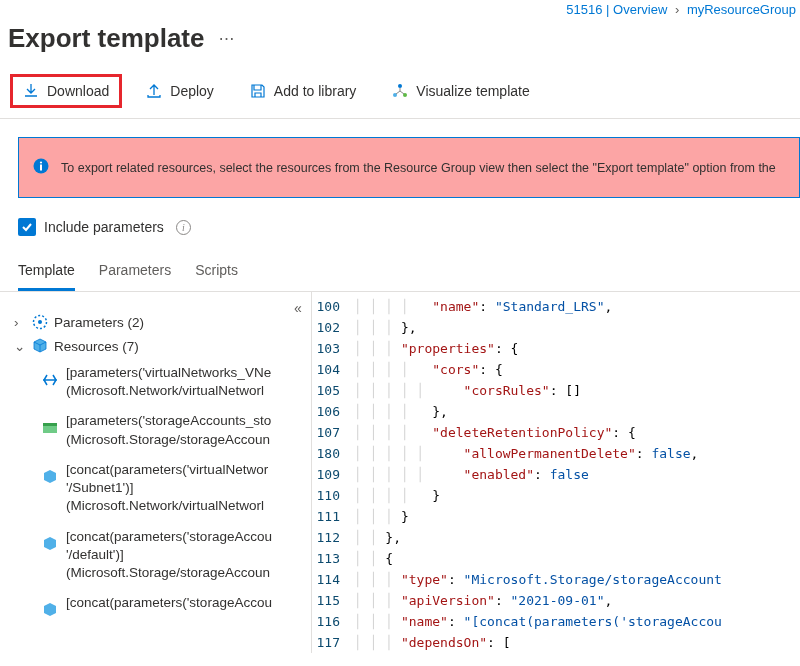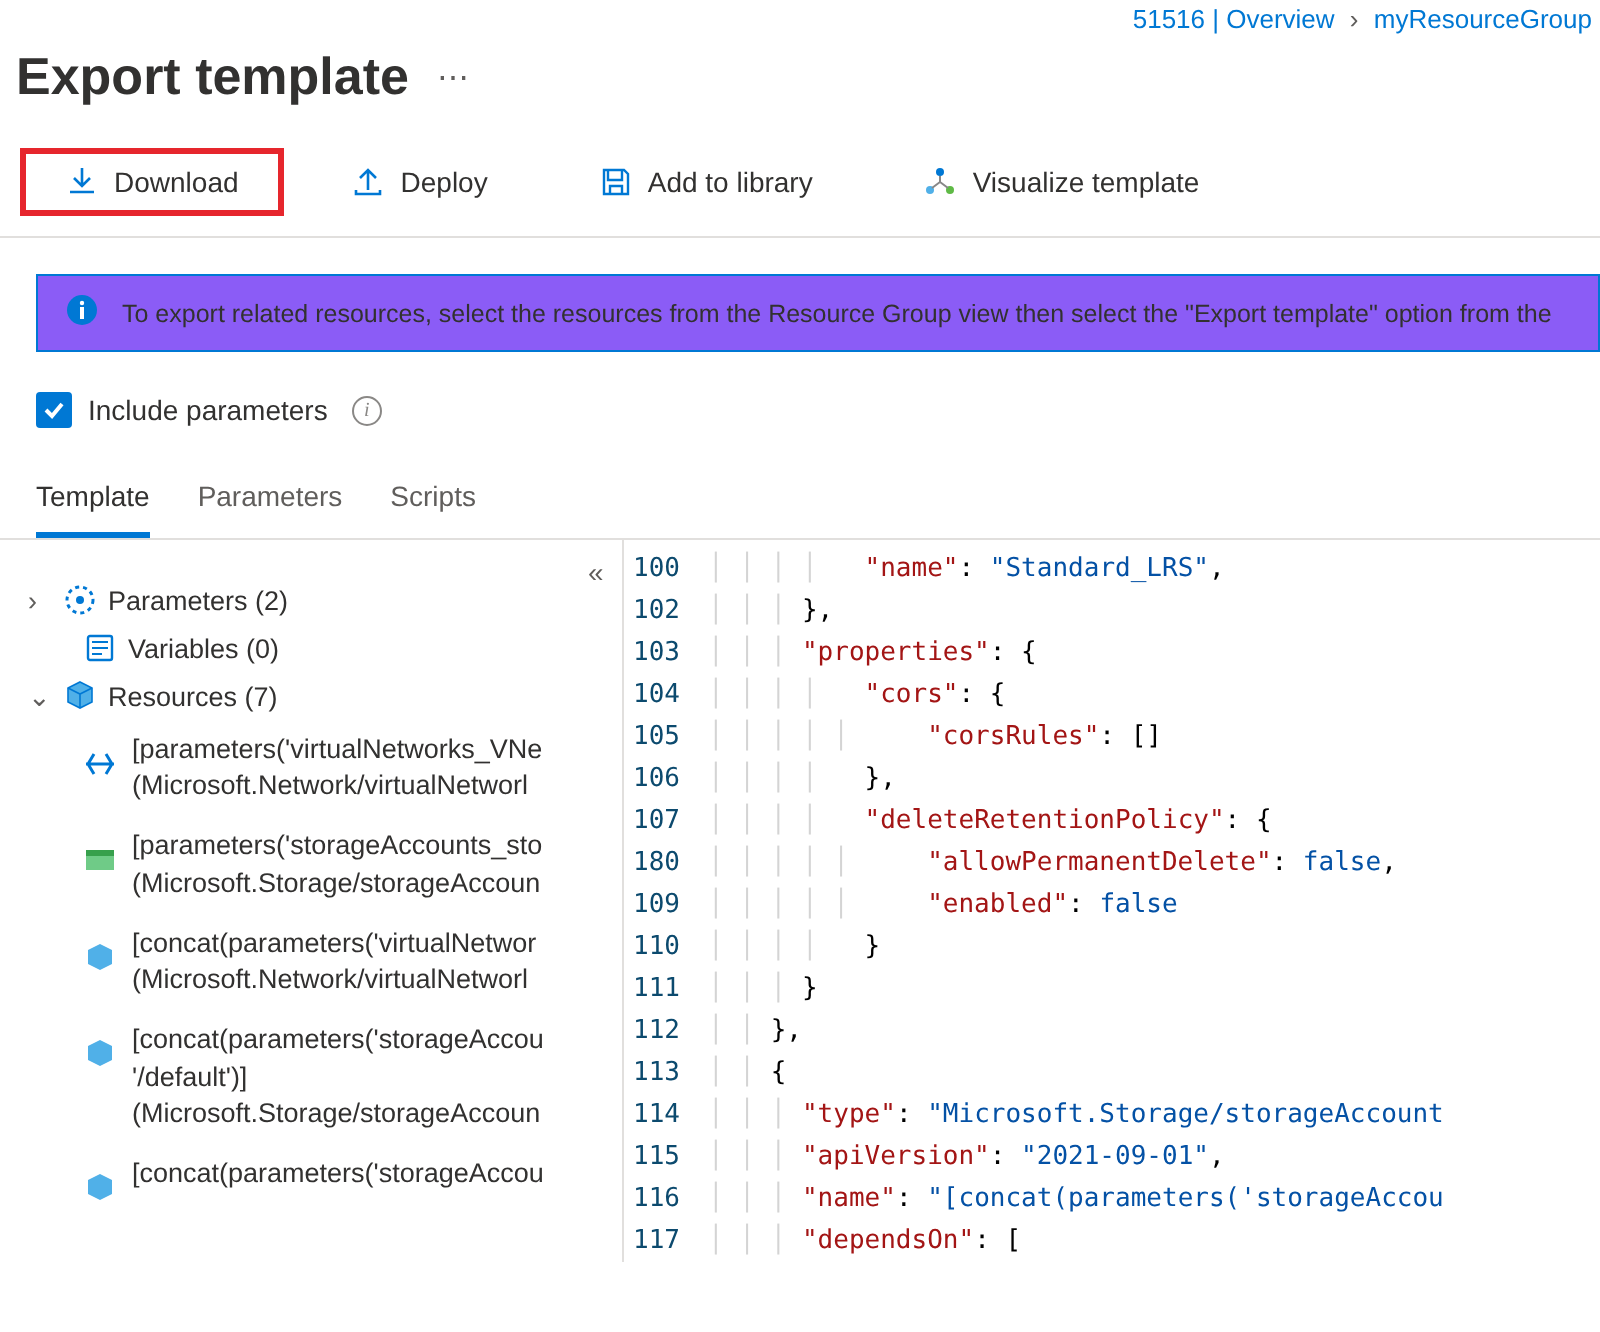--- a/index.html
+++ b/index.html
@@ -4,24 +4,24 @@
 <style>
 * { box-sizing: border-box; margin: 0; padding: 0; }
 body { font-family: "Segoe UI", Arial, sans-serif; font-size: 14px; color: #323130; background: #fff; width: 800px; }
 .breadcrumb { padding: 2px 4px; font-size: 13px; text-align: right; }
 .breadcrumb .bc-link { color: #0078d4; }
 .breadcrumb .bc-sep { color: #605e5c; margin: 0 4px; }
 .page-title-row { display: flex; align-items: center; gap: 14px; padding: 4px 8px 16px 8px; }
 .page-title { font-size: 26px; font-weight: 600; }
 .dots { color: #605e5c; font-size: 16px; }
 .toolbar { display: flex; align-items: center; gap: 12px; padding: 4px 10px 10px 10px; border-bottom: 1px solid #e1dfdd; }
-.tb-btn { display: inline-flex; align-items: center; gap: 8px; padding: 6px 20px; color: #323130; cursor: pointer; border: 2px solid transparent; }
+.tb-btn { display: inline-flex; align-items: center; gap: 8px; padding: 6px 10px; color: #323130; cursor: pointer; border: 2px solid transparent; }
 .tb-btn .tb-icon { width: 16px; height: 16px; display: inline-flex; align-items: center; justify-content: center; }
 .tb-btn.highlight { border: 3px solid #e6262d; }
-.info-bar { margin: 18px 0 10px 18px; border: 1px solid #0078d4; background: #8b5cf6; display: flex; align-items: center; padding: 9px 14px; gap: 12px; font-size: 12.5px; color: #323130; overflow: hidden; white-space: nowrap; }
+.info-bar { margin: 18px 0 10px 18px; border: 1px solid #0078d4; background: #fca5a5; display: flex; align-items: center; padding: 20px 14px; gap: 12px; font-size: 12.5px; color: #323130; overflow: hidden; white-space: nowrap; }
 .info-bar .info-icon { flex: 0 0 auto; }
 .check-row { display: flex; align-items: center; gap: 8px; padding: 10px 18px; }
 .check-box { width: 18px; height: 18px; background: #0078d4; border-radius: 2px; display: flex; align-items: center; justify-content: center; }
 .info-i { width: 15px; height: 15px; border: 1px solid #8a8886; border-radius: 50%; display: flex; align-items: center; justify-content: center; font-size: 10px; color: #8a8886; margin-left: 4px; font-style: italic; font-family: serif; }
 .tabs { display: flex; gap: 24px; padding: 10px 18px 0 18px; border-bottom: 1px solid #e1dfdd; }
 .tab { padding: 6px 0 10px 0; color: #605e5c; cursor: pointer; border-bottom: 3px solid transparent; }
 .tab.active { color: #323130; border-bottom-color: #0078d4; font-weight: 400; }
 .content { display: flex; position: relative; }
 .collapse-handle { position: absolute; top: 8px; left: 294px; font-size: 14px; color: #605e5c; }
 .tree { width: 312px; padding: 18px 0 0 10px; font-size: 13.5px; border-right: 1px solid #e1dfdd; overflow: hidden; }
@@ -126,28 +126,20 @@
 
   <div class="tree">
     <div class="tree-row">
       <span class="chevron">›</span>
       <svg width="16" height="16">
           <circle cx="8" cy="8" r="6.5" fill="none" stroke="#0078d4" stroke-width="1.5" stroke-dasharray="2 2"></circle>
           <circle cx="8" cy="8" r="2" fill="#0078d4"></circle>
         </svg>
       <span>Parameters (2)</span>
     </div>
-    <div class="tree-row sub">
-      <span class="chevron"></span>
-      <svg width="16" height="16">
-          <rect x="2" y="2" width="12" height="12" rx="1" fill="#fff" stroke="#0078d4" stroke-width="1.2"></rect>
-          <path d="M4 5h8M4 8h8M4 11h5" stroke="#0078d4" stroke-width="1"></path>
-        </svg>
-      <span>Variables (0)</span>
-    </div>
     <div class="tree-row">
       <span class="chevron">⌄</span>
       <svg width="16" height="16">
           <path d="M8 1l6 3v7l-6 3-6-3V4z" fill="#50b0e8" stroke="#0078d4" stroke-width="0.8"></path>
           <path d="M2 4l6 3 6-3M8 7v7" stroke="#0078d4" stroke-width="0.8" fill="none"></path>
         </svg>
       <span>Resources (7)</span>
     </div>
 
     <div class="tree-leaf">
@@ -160,21 +152,21 @@
       <span class="leaf-icon"><svg width="16" height="16">
             <rect x="1" y="3" width="14" height="3" fill="#37a04c"></rect>
             <rect x="1" y="6" width="14" height="7" fill="#6fcb87"></rect>
           </svg></span>
       <span class="leaf-text"><span>[parameters('storageAccounts_sto</span><span class="line2">(Microsoft.Storage/storageAccoun</span></span>
     </div>
     <div class="tree-leaf">
       <span class="leaf-icon"><svg width="16" height="16">
             <path d="M8 1l6 3v7l-6 3-6-3V4z" fill="#50b0e8"></path>
           </svg></span>
-      <span class="leaf-text"><span>[concat(parameters('virtualNetwor</span><span class="line2">(Microsoft.Network/virtualNetworl</span></span>
+      <span class="leaf-text"><span>[concat(parameters('virtualNetwor</span><span class="line2">'/Subnet1')]</span><span class="line2">(Microsoft.Network/virtualNetworl</span></span>
     </div>
     <div class="tree-leaf">
       <span class="leaf-icon"><svg width="16" height="16">
             <path d="M8 1l6 3v7l-6 3-6-3V4z" fill="#50b0e8"></path>
           </svg></span>
       <span class="leaf-text"><span>[concat(parameters('storageAccou</span><span class="line2">'/default')]</span><span class="line2">(Microsoft.Storage/storageAccoun</span></span>
     </div>
     <div class="tree-leaf">
       <span class="leaf-icon"><svg width="16" height="16">
             <path d="M8 1l6 3v7l-6 3-6-3V4z" fill="#50b0e8"></path>

